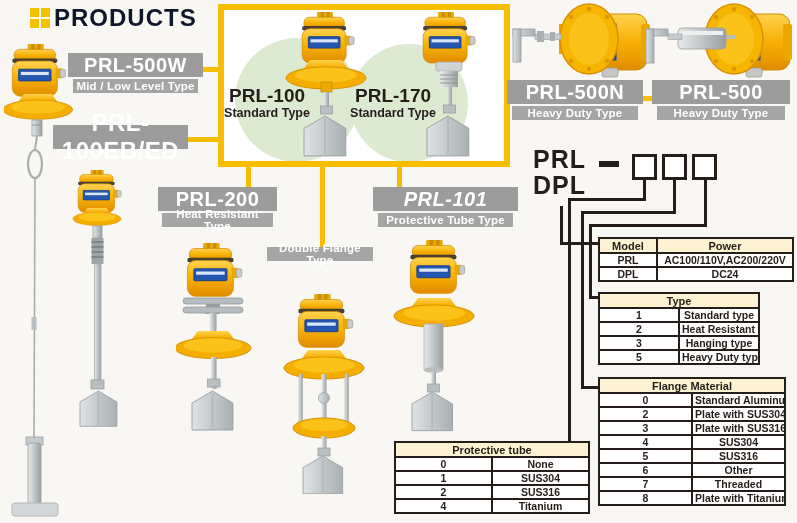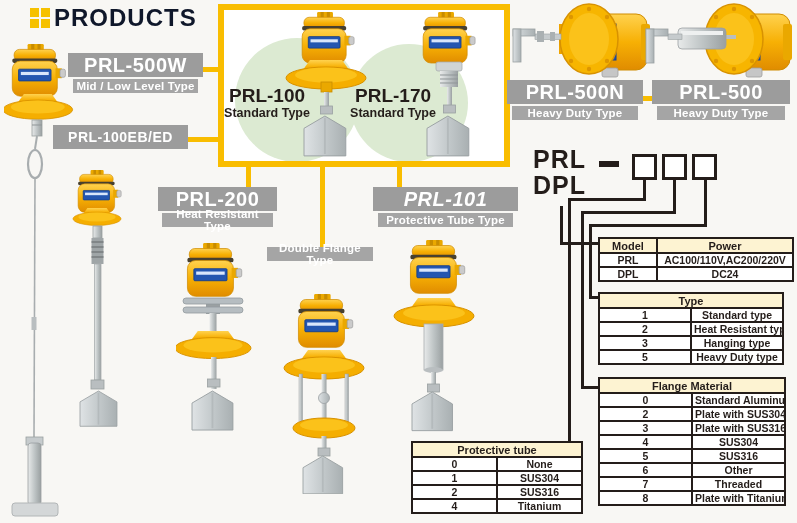--- a/index.html
+++ b/index.html
@@ -260,21 +260,21 @@
     <rect x="28" y="32" width="14" height="5.5" fill="#c6cbcd" stroke="#9aa0a1" stroke-width="0.6"></rect>
     <rect x="6" y="27" width="22" height="7" fill="url(#gp)" stroke="#9aa0a2" stroke-width="0.8"></rect>
     <rect x="6" y="27" width="8" height="34" fill="url(#gp)" stroke="#9aa0a2" stroke-width="0.8"></rect>
   </svg>
 
   <div class="plabel" style="left:68px;top:53px;width:135px;">
     <div class="name" style="font-size:20px;">PRL-500W</div>
     <div class="type" style="width:125px;">Mid / Low Level Type</div>
   </div>
   <div class="plabel" style="left:53px;top:125px;width:135px;">
-    <div class="name" style="font-size:14px;">PRL-100EB/ED</div>
+    <div class="name" style="font-size:24px;">PRL-100EB/ED</div>
   </div>
   <div class="plabel" style="left:158px;top:187px;width:119px;">
     <div class="name" style="font-size:20px;">PRL-200</div>
     <div class="type" style="width:111px;">Heat Resistant Type</div>
   </div>
   <div class="plabel" style="left:263px;top:245px;width:114px;">
     <div class="type" style="width:106px;">Double Flange Type</div>
   </div>
   <div class="plabel" style="left:373px;top:187px;width:145px;">
     <div class="name" style="font-size:20px;font-style:italic;">PRL-101</div>
@@ -310,21 +310,21 @@
           <td class="c-num">PRL</td>
           <td class="c-val">AC100/110V,AC200/220V</td>
         </tr>
         <tr>
           <td class="c-num">DPL</td>
           <td class="c-val">DC24</td>
         </tr>
       </tbody>
   </table>
 
-  <table class="ctable" id="t-type" style="left:598px;top:292px;width:186px;">
+  <table class="ctable" id="t-type" style="left:598px;top:292px;width:162px;">
     <thead>
       <tr>
         <th colspan="2">Type</th>
       </tr>
     </thead>
     <tbody>
         <tr>
           <td class="c-num">1</td>
           <td class="c-val">Standard type</td>
         </tr>
@@ -378,21 +378,21 @@
           <td class="c-num">7</td>
           <td class="c-val">Threaded</td>
         </tr>
         <tr>
           <td class="c-num">8</td>
           <td class="c-val">Plate with Titanium</td>
         </tr>
       </tbody>
   </table>
 
-  <table class="ctable" id="t-tube" style="left:411px;top:441px;width:172px;">
+  <table class="ctable" id="t-tube" style="left:394px;top:441px;width:196px;">
     <thead>
       <tr>
         <th colspan="2">Protective tube</th>
       </tr>
     </thead>
     <tbody>
         <tr>
           <td class="c-num">0</td>
           <td class="c-val">None</td>
         </tr>

